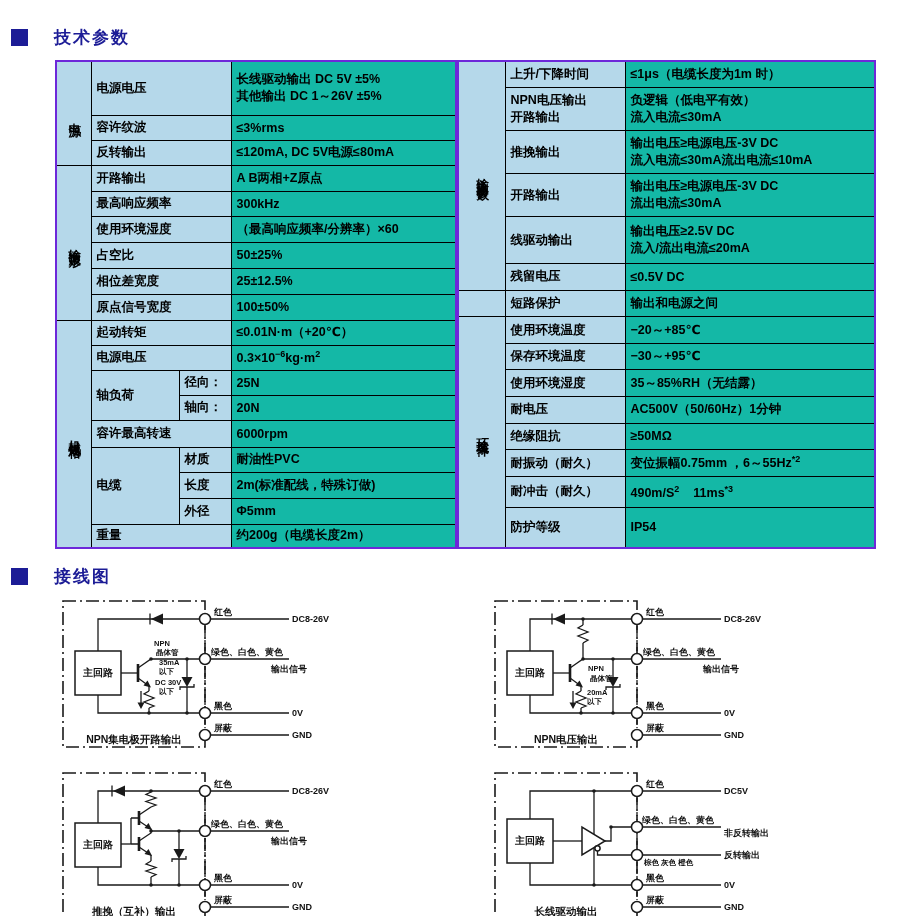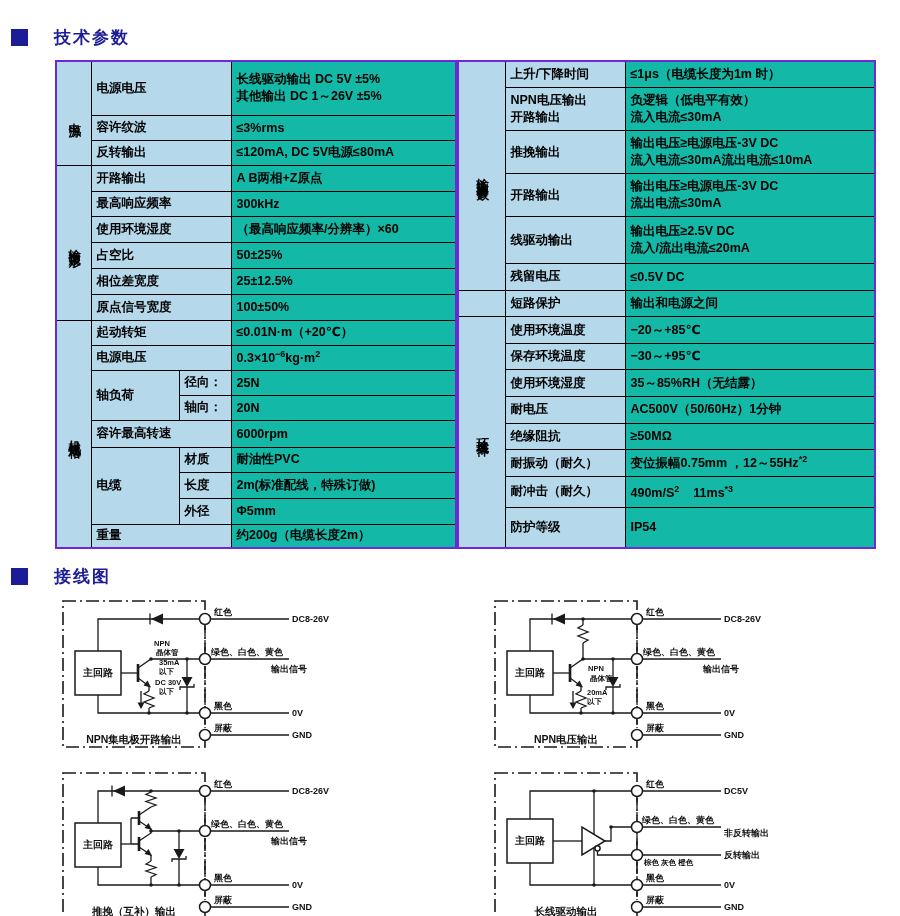--- a/index.html
+++ b/index.html
@@ -201,21 +201,21 @@
     <tr style="height:26px">
           <td class="lbl">耐电压</td>
           <td class="val">AC500V（50/60Hz）1分钟</td>
         </tr>
     <tr style="height:26px">
           <td class="lbl">绝缘阻抗</td>
           <td class="val">≥50MΩ</td>
         </tr>
     <tr style="height:26px">
       <td class="lbl">耐振动（耐久）</td>
-      <td class="val"><span>变位振幅0.75mm ，12～55Hz</span><sup>*2</sup></td>
+      <td class="val"><span>变位振幅0.75mm ，6～55Hz</span><sup>*2</sup></td>
     </tr>
     <tr style="height:30px">
       <td class="lbl">耐冲击（耐久）</td>
       <td class="val"><span>490m/S</span><sup>2</sup><span class="gap-l">11ms</span><sup>*3</sup></td>
     </tr>
     <tr style="height:40px">
           <td class="lbl">防护等级</td>
           <td class="val">IP54</td>
         </tr>
   </tbody>

